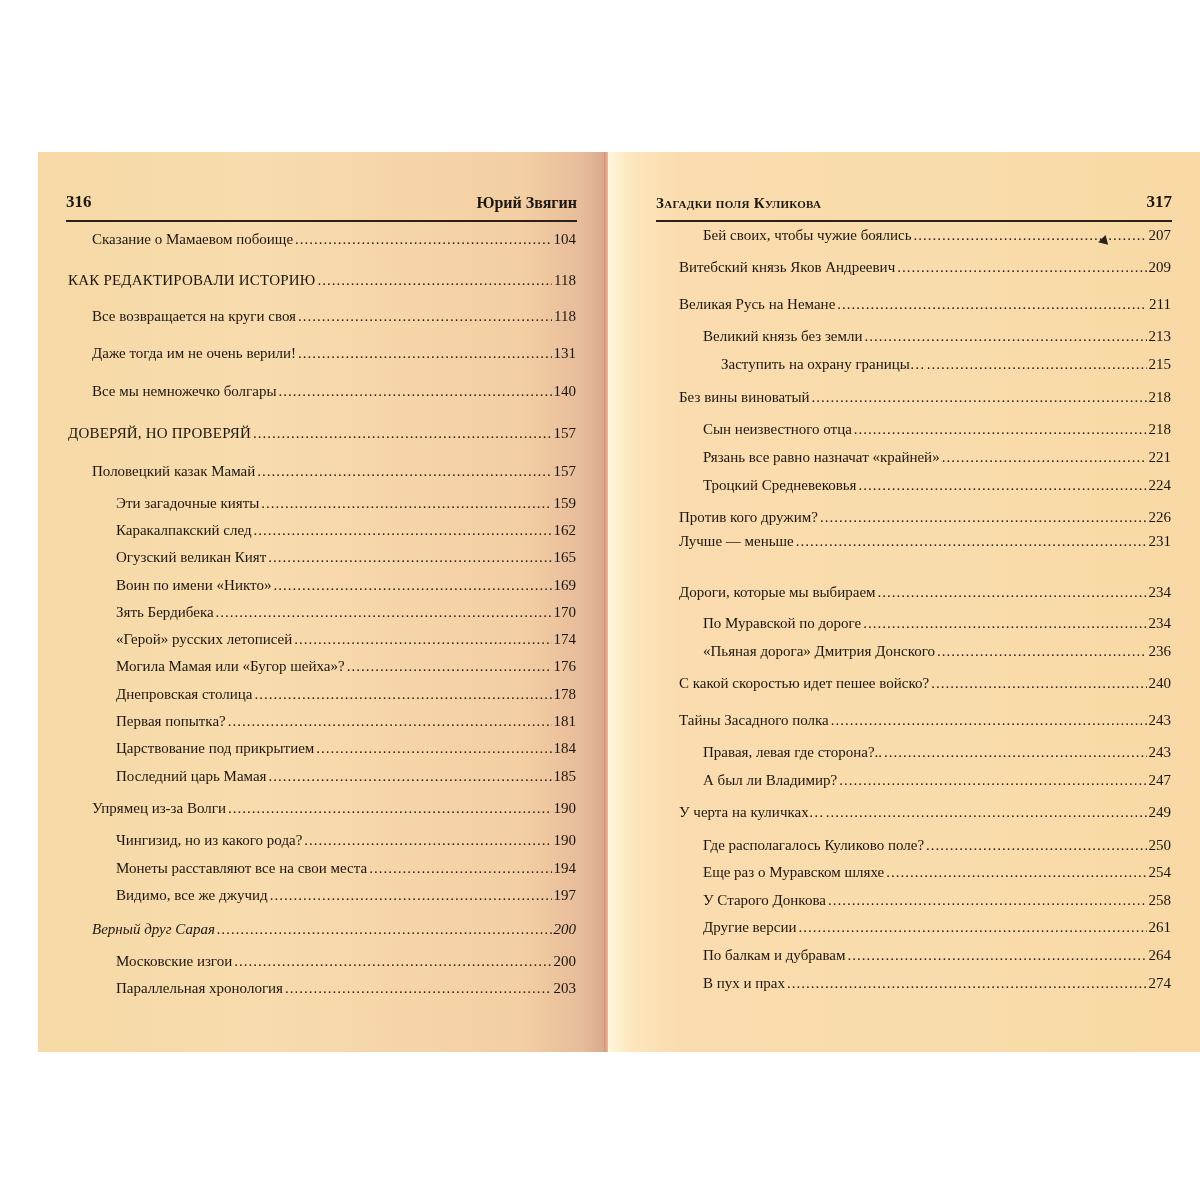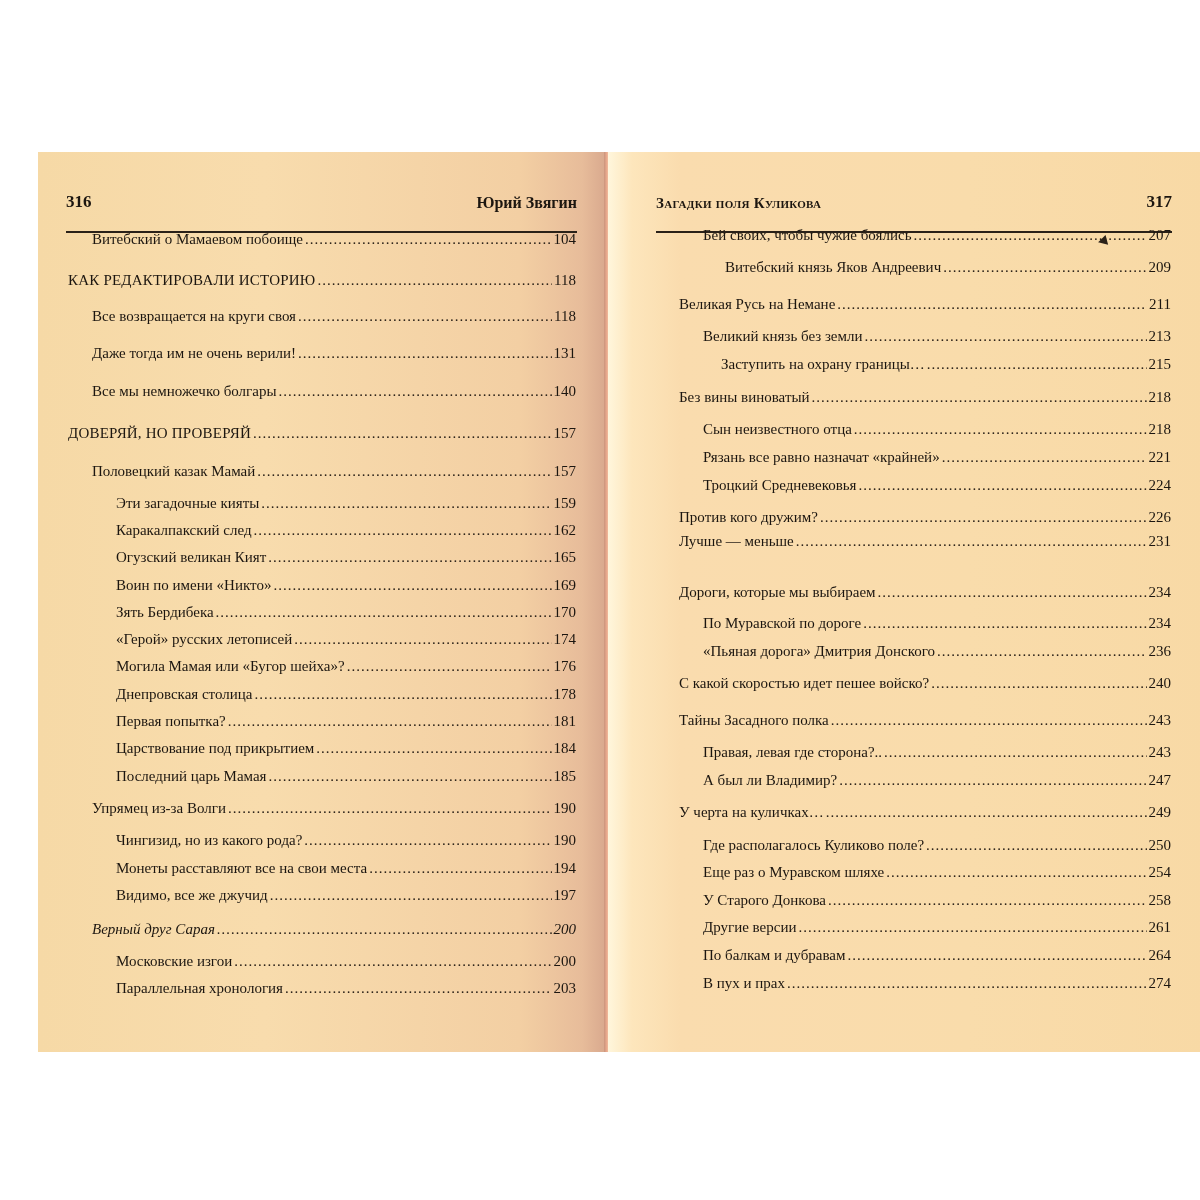--- a/index.html
+++ b/index.html
@@ -24,21 +24,21 @@
     background: linear-gradient(90deg, #fff6dc 0%, #fde6bc 4%, #fadcae 12%, #f9dcab 60%, #f8d9a5 100%);
   }
   .gutter {
     position: absolute; left: 566px; top: 0; width: 5px; height: 900px;
     background: linear-gradient(90deg, #c9947c, #e8a88c 50%, #f4c7a6);
   }
   .running-head {
     position: absolute; top: 36px; height: 24px;
     font-weight: bold; font-size: 16px;
     display: flex; justify-content: space-between; align-items: flex-end;
-    border-bottom: 2px solid #2a2118; padding-bottom: 19px;
+    border-bottom: 2px solid #2a2118; padding-bottom: 8px;
   }
   .left .running-head { left: 28px; right: 28px; }
   .right .running-head { left: 48px; right: 36px; }
   .folio { font-size: 17px; font-weight: bold; }
   .rh-title { font-variant: small-caps; letter-spacing: 0.3px; font-size: 15px; }
   .toc { position: absolute; top: 0; left: 0; right: 0; }
   .entry {
     position: absolute; display: flex; align-items: baseline;
     font-size: 15px; line-height: 18px; white-space: nowrap;
   }
@@ -62,21 +62,21 @@
 <body>
 
 <div class="spread">
   <div class="page left">
     <div class="running-head">
       <span class="folio">316</span>
       <span>Юрий Звягин</span>
     </div>
     <div class="toc" id="toc-left">
         <div class="entry" style="top: 78px; left: 54px; right: 29px;">
-          <span class="title">Витебский о Мамаевом побоище</span>
+          <span class="title">Сказание о Мамаевом побоище</span>
           <span class="leader"></span>
           <span class="page-num">104</span>
         </div>
         <div class="entry upper" style="top: 119px; left: 30px; right: 29px;">
           <span class="title">КАК РЕДАКТИРОВАЛИ ИСТОРИЮ</span>
           <span class="leader"></span>
           <span class="page-num">118</span>
         </div>
         <div class="entry" style="top: 155px; left: 54px; right: 29px;">
           <span class="title">Все возвращается на круги своя</span>
@@ -200,21 +200,21 @@
     <div class="running-head">
       <span class="rh-title">Загадки поля Куликова</span>
       <span class="folio">317</span>
     </div>
     <div class="toc" id="toc-right">
         <div class="entry" style="top: 74px; left: 95px; right: 37px;">
           <span class="title">Бей своих, чтобы чужие боялись</span>
           <span class="leader"></span>
           <span class="page-num">207</span>
         </div>
-        <div class="entry" style="top: 106px; left: 71px; right: 37px; margin-left: 46px;">
+        <div class="entry" style="top: 106px; left: 71px; right: 37px;">
           <span class="title">Витебский князь Яков Андреевич</span>
           <span class="leader"></span>
           <span class="page-num">209</span>
         </div>
         <div class="entry" style="top: 143px; left: 71px; right: 37px;">
           <span class="title">Великая Русь на Немане</span>
           <span class="leader"></span>
           <span class="page-num">211</span>
         </div>
         <div class="entry" style="top: 175px; left: 95px; right: 37px;">

